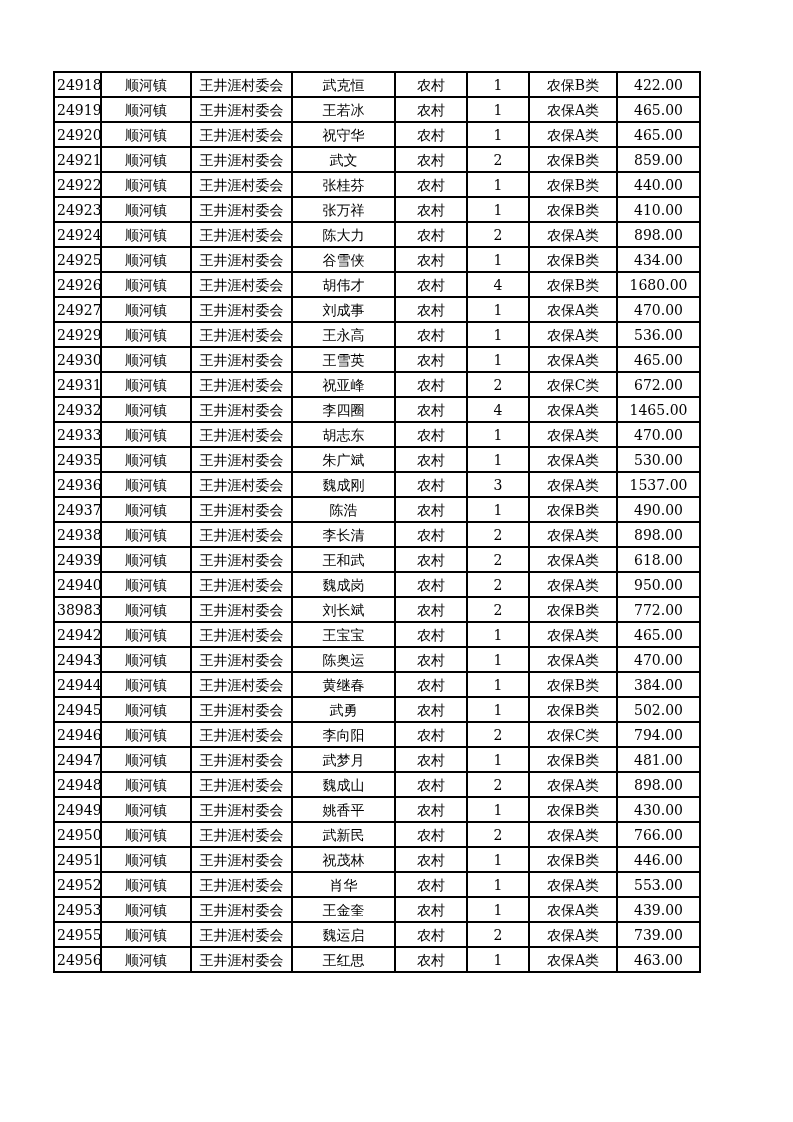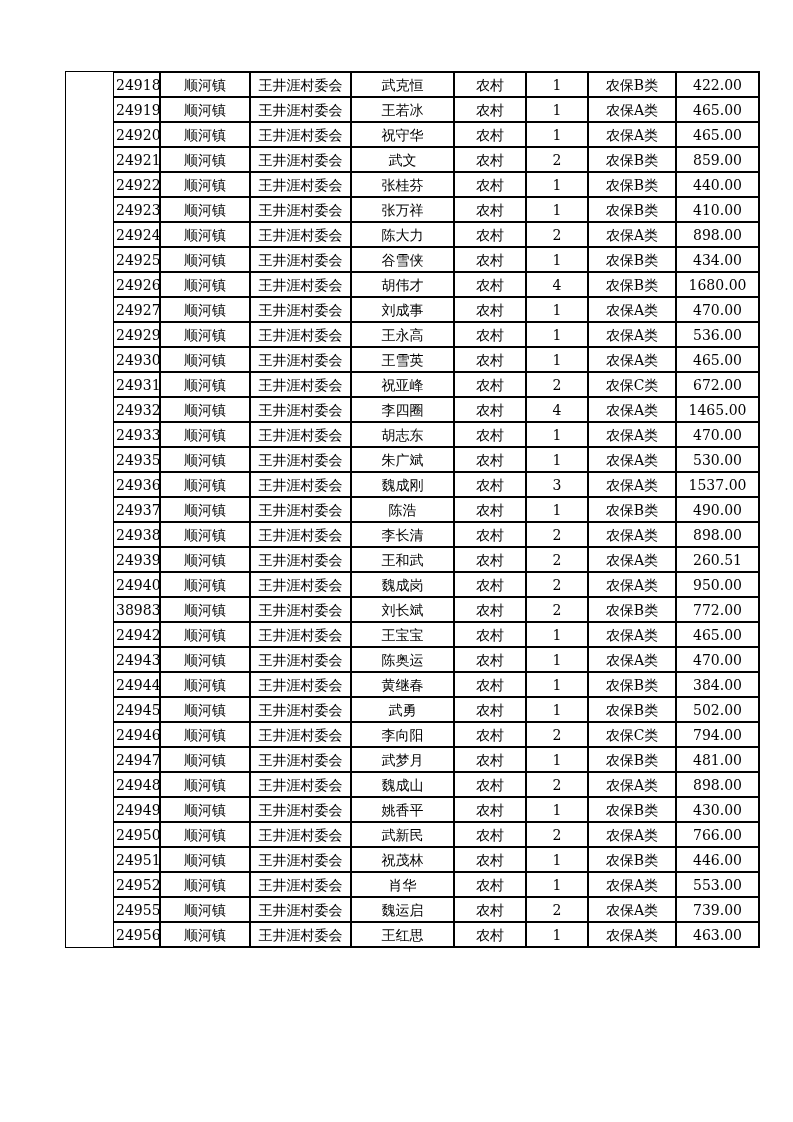--- a/index.html
+++ b/index.html
@@ -11,28 +11,27 @@
     position: relative;
     width: 793px;
     height: 1122px;
     background: #ffffff;
     overflow: hidden;
     font-family: "DejaVu Serif", "Liberation Serif", serif;
     color: #000000;
   }
   table.data-table {
     position: absolute;
-    left: 65px;
+    left: 53px;
     top: 71px;
     width: 648px;
     border-collapse: separate;
     border-spacing: 0;
     table-layout: fixed;
     border: 1px solid #000000;
-    padding-left: 47px;
   }
   table.data-table td {
     box-sizing: border-box;
     border: 1px solid #000000;
     height: 25px;
     padding: 0 2px;
     text-align: center;
     vertical-align: middle;
     font-size: 14px;
     line-height: 1;
@@ -257,21 +256,21 @@
     <td>898.00</td>
   </tr>
         <tr>
     <td>24939</td>
     <td>顺河镇</td>
     <td>王井涯村委会</td>
     <td>王和武</td>
     <td>农村</td>
     <td>2</td>
     <td>农保A类</td>
-    <td>260.51</td>
+    <td>618.00</td>
   </tr>
         <tr>
     <td>24940</td>
     <td>顺河镇</td>
     <td>王井涯村委会</td>
     <td>魏成岗</td>
     <td>农村</td>
     <td>2</td>
     <td>农保A类</td>
     <td>950.00</td>
@@ -388,20 +387,30 @@
   </tr>
         <tr>
     <td>24952</td>
     <td>顺河镇</td>
     <td>王井涯村委会</td>
     <td>肖华</td>
     <td>农村</td>
     <td>1</td>
     <td>农保A类</td>
     <td>553.00</td>
+  </tr>
+        <tr>
+    <td>24953</td>
+    <td>顺河镇</td>
+    <td>王井涯村委会</td>
+    <td>王金奎</td>
+    <td>农村</td>
+    <td>1</td>
+    <td>农保A类</td>
+    <td>439.00</td>
   </tr>
         <tr>
     <td>24955</td>
     <td>顺河镇</td>
     <td>王井涯村委会</td>
     <td>魏运启</td>
     <td>农村</td>
     <td>2</td>
     <td>农保A类</td>
     <td>739.00</td>

